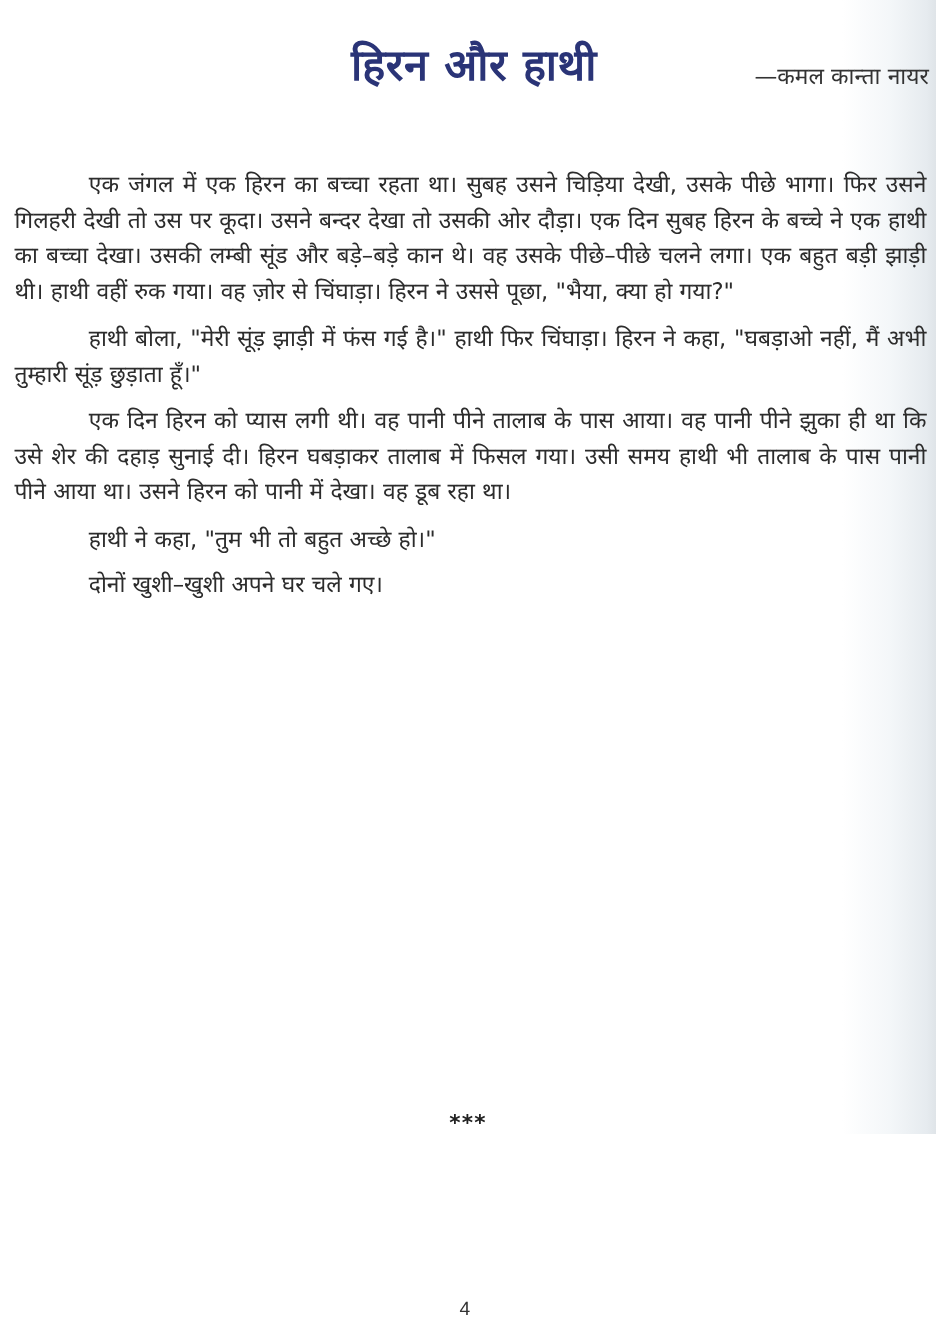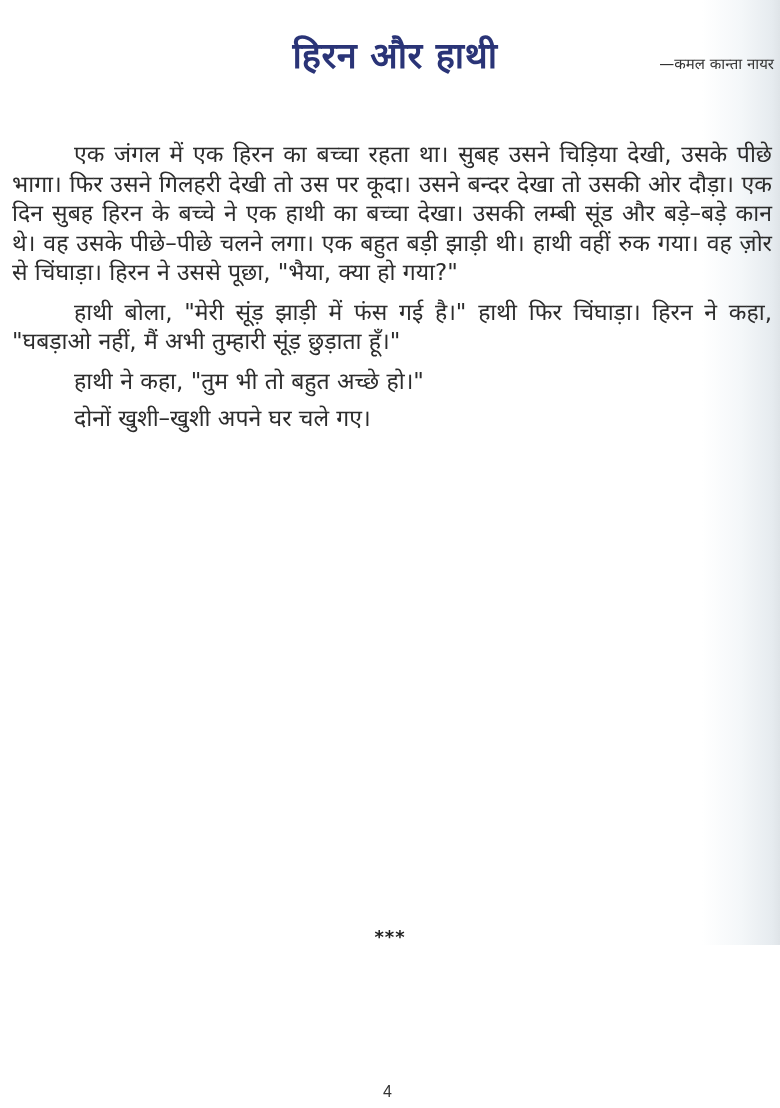--- a/index.html
+++ b/index.html
@@ -30,31 +30,31 @@
       font-size: 36px;
       font-weight: bold;
       color: #2a3477;
       letter-spacing: 0.5px;
       line-height: 48px;
     }
     .author {
       position: absolute;
       top: 52px;
       right: 6px;
-      font-size: 15px;
+      font-size: 19px;
       color: #333;
       line-height: 24px;
       white-space: nowrap;
     }
     .story {
       position: absolute;
       top: 140px;
       left: 12px;
       width: 760px;
-      font-size: 23px;
+      font-size: 19px;
       line-height: 29.5px;
       color: #2c2c2c;
     }
     .para {
       margin: 0 0 10px 0;
       text-indent: 62px;
       text-align: justify;
     }
     .para.short {
       margin-bottom: 8px;
@@ -82,19 +82,20 @@
 </head>
 <body>
 
 <div class="page">
   <h1 class="title">हिरन और हाथी</h1>
   <div class="author">—कमल कान्ता नायर</div>
 
   <div class="story">
     <p class="para">एक जंगल में एक हिरन का बच्चा रहता था। सुबह उसने चिड़िया देखी, उसके पीछे भागा। फिर उसने गिलहरी देखी तो उस पर कूदा। उसने बन्दर देखा तो उसकी ओर दौड़ा। एक दिन सुबह हिरन के बच्चे ने एक हाथी का बच्चा देखा। उसकी लम्बी सूंड और बड़े–बड़े कान थे। वह उसके पीछे–पीछे चलने लगा। एक बहुत बड़ी झाड़ी थी। हाथी वहीं रुक गया। वह ज़ोर से चिंघाड़ा। हिरन ने उससे पूछा, "भैया, क्या हो गया?"</p>
     <p class="para">हाथी बोला, "मेरी सूंड़ झाड़ी में फंस गई है।" हाथी फिर चिंघाड़ा। हिरन ने कहा, "घबड़ाओ नहीं, मैं अभी तुम्हारी सूंड़ छुड़ाता हूँ।"</p>
+    <p class="para">एक दिन हिरन को प्यास लगी थी। वह पानी पीने तालाब के पास आया। वह पानी पीने झुका ही था कि उसे शेर की दहाड़ सुनाई दी। हिरन घबड़ाकर तालाब में फिसल गया। उसी समय हाथी भी तालाब के पास पानी पीने आया था। उसने हिरन को पानी में देखा। वह डूब रहा था।</p>
     <p class="para short">हाथी ने कहा, "तुम भी तो बहुत अच्छे हो।"</p>
     <p class="para short">दोनों खुशी–खुशी अपने घर चले गए।</p>
   </div>
 
   <div class="stars">***</div>
   <div class="page-number">4</div>
 </div>
 
 </body></html>

